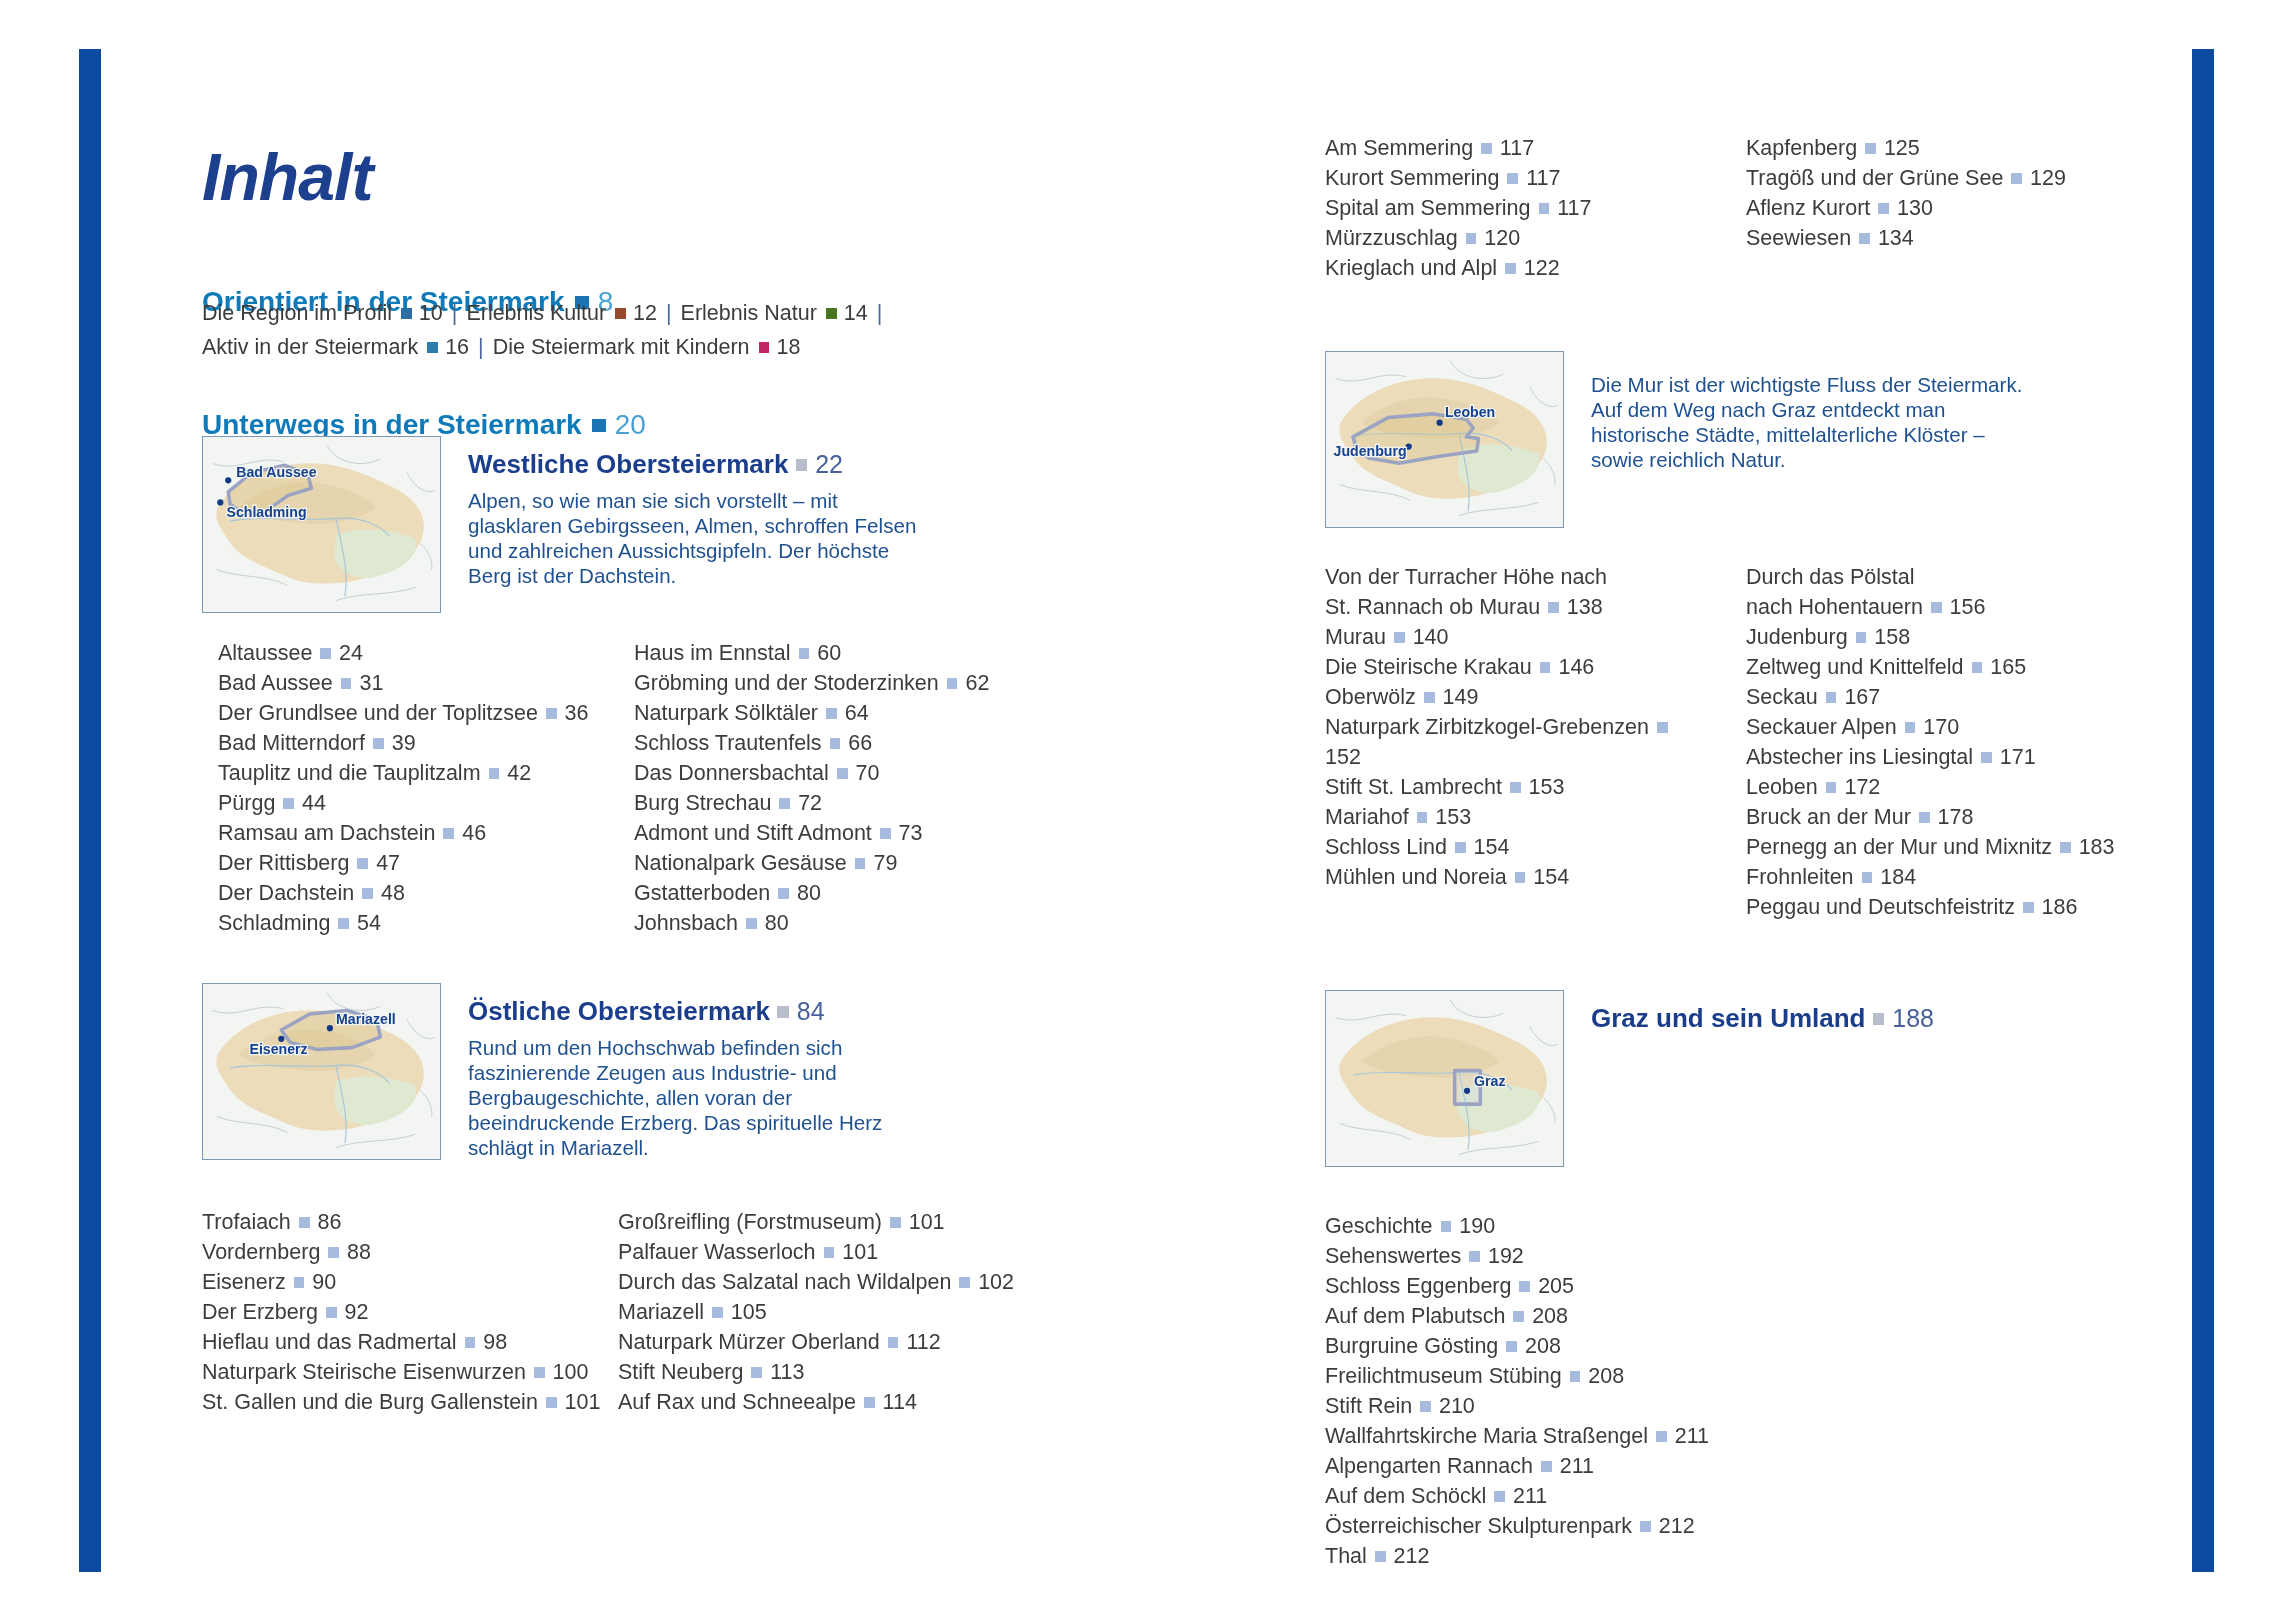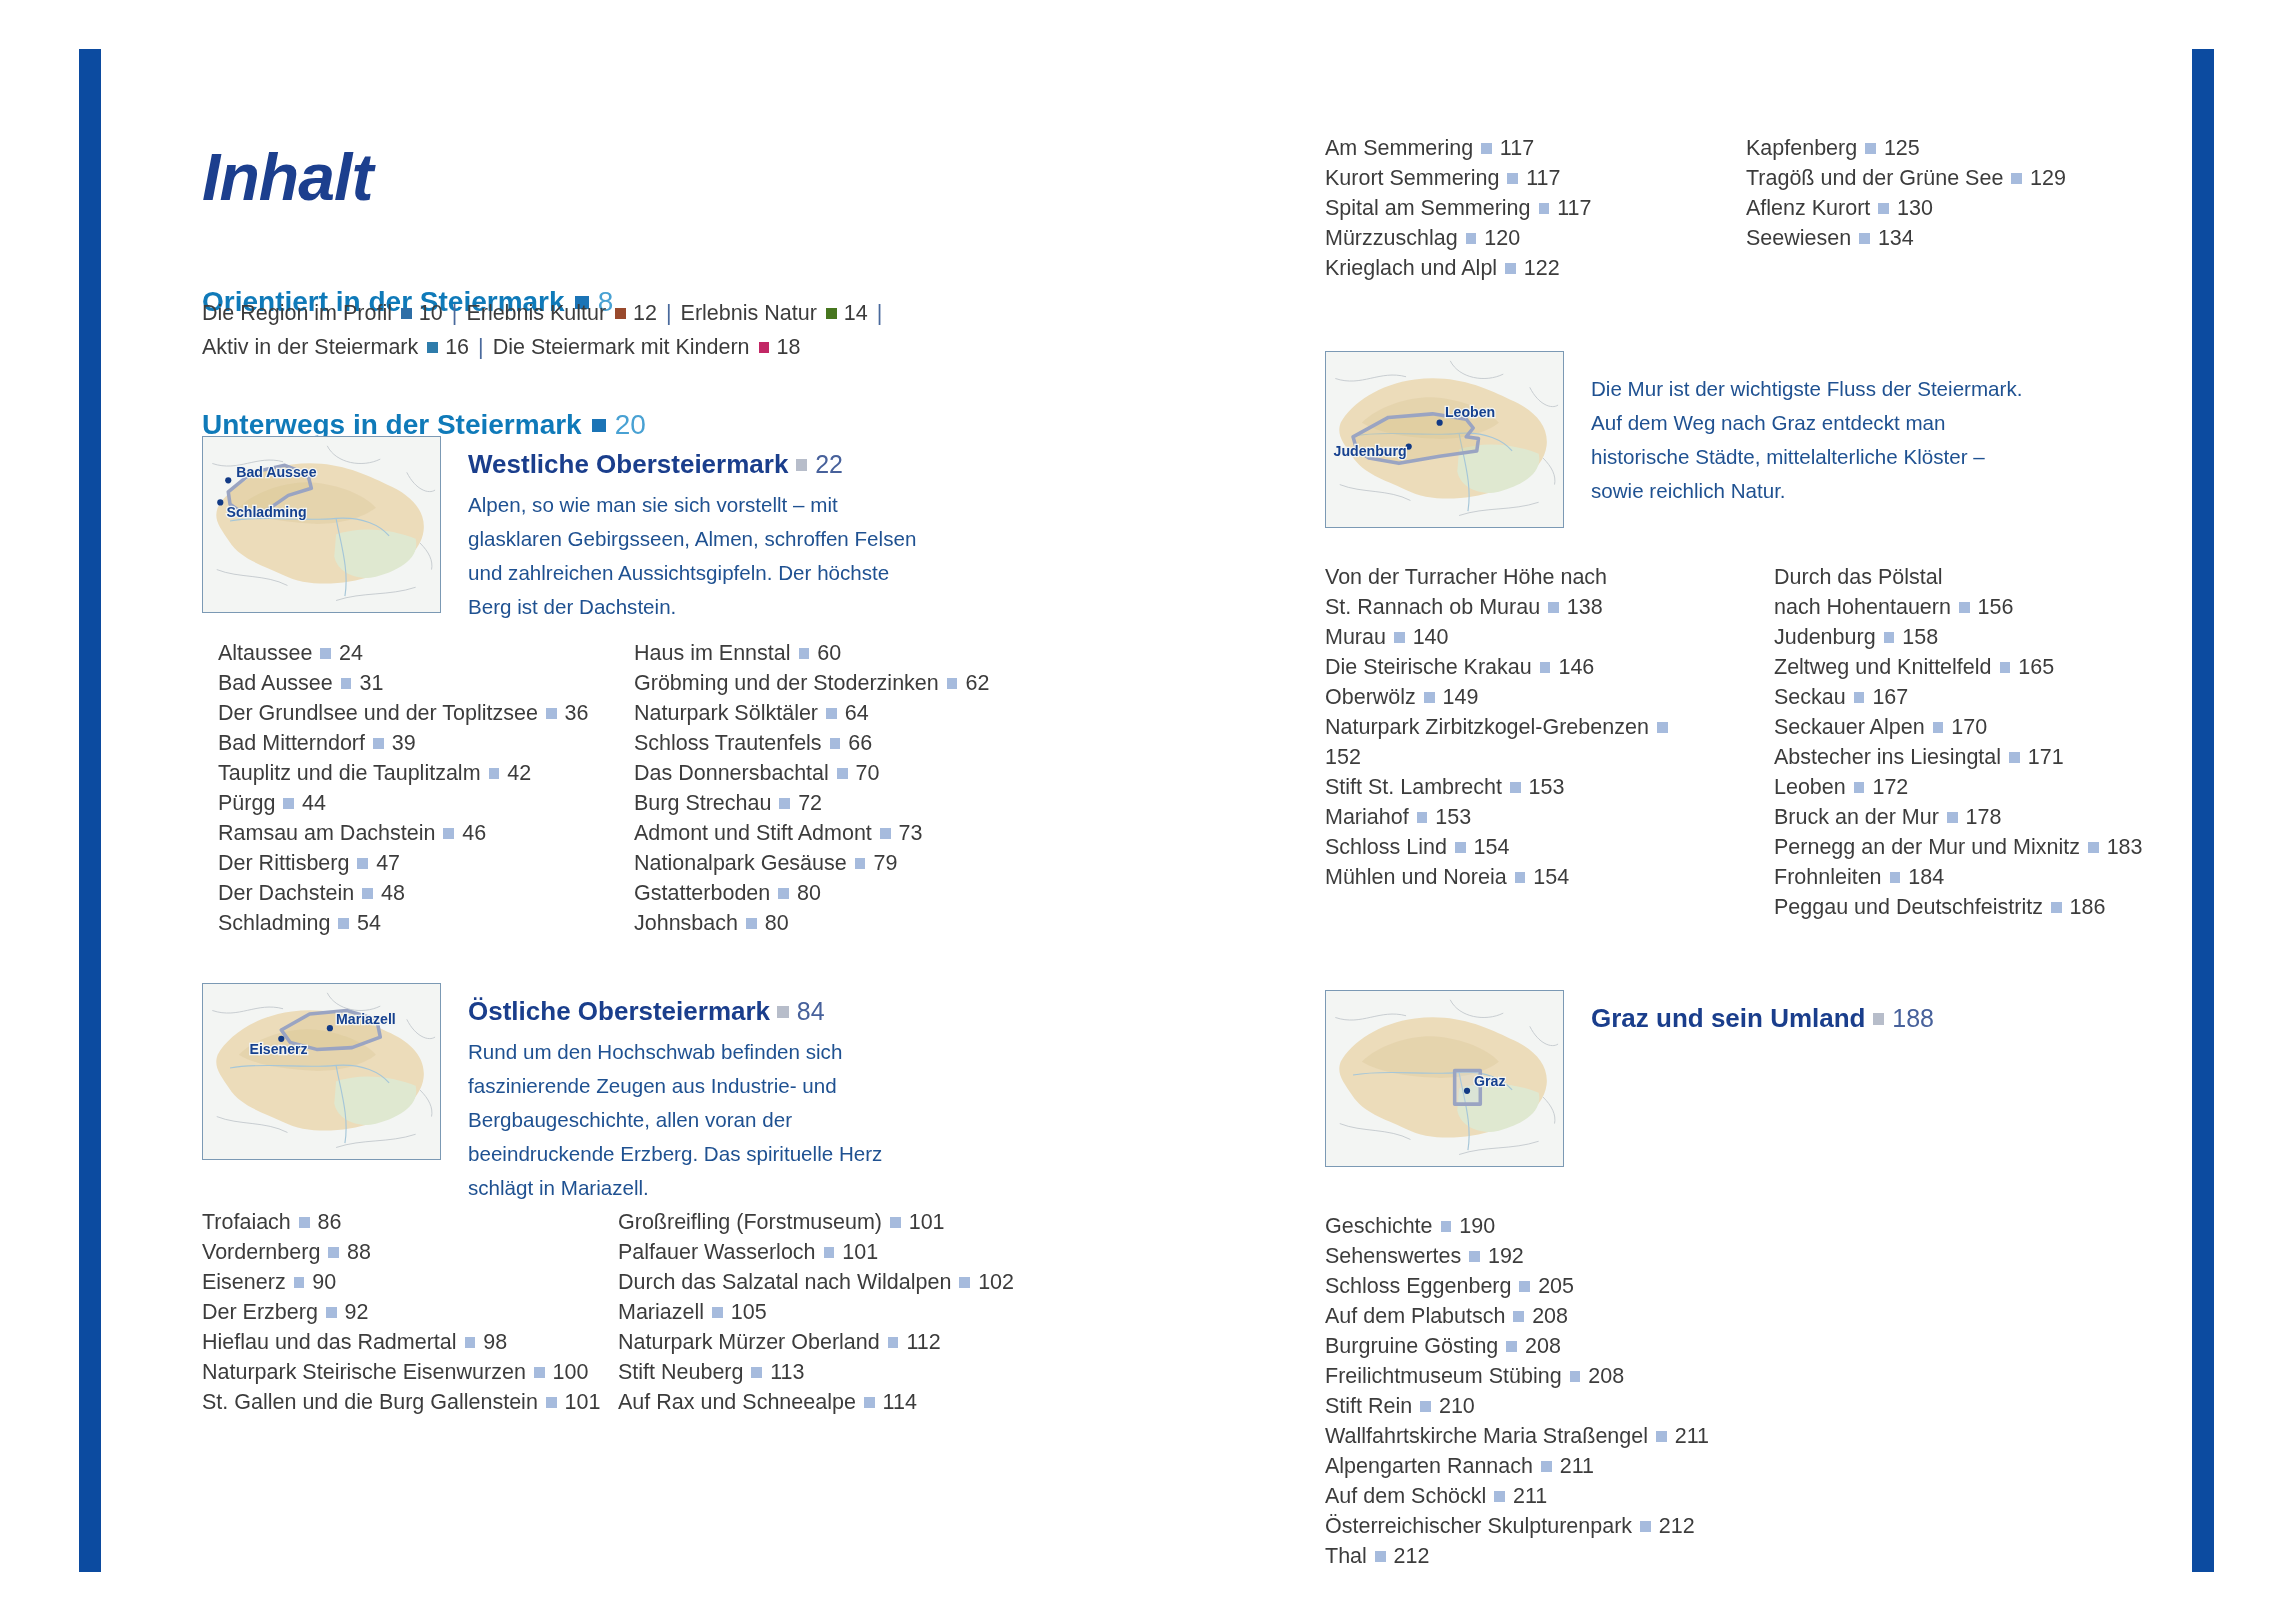--- a/index.html
+++ b/index.html
@@ -36,21 +36,21 @@
   .m-river{stroke:#a5c6d8;fill:none;stroke-width:1.3;}
   .m-region{stroke:#9aa4c2;stroke-width:4;stroke-linejoin:round;fill:rgba(214,194,138,0.30);}
   .m-region.box{fill:rgba(205,214,232,0.25);}
   .m-dot{fill:#123a85;}
   .m-label{font-family:"Liberation Sans",sans-serif;font-size:16px;font-weight:bold;fill:#16418f;stroke:#f3f5f3;stroke-width:3px;paint-order:stroke;}
 
   .region-text{position:absolute;left:266px;top:12.5px;width:502px;}
   .region-head{font-size:26px;font-weight:bold;color:#1a3e8c;white-space:nowrap;}
   .head-sq{width:11.6px;height:11.6px;background:#b7bdca;margin:0 8px 0 7.2px;vertical-align:1.8px;}
   .region-page{color:#47619b;font-weight:normal;font-size:25px;}
-  .region-desc{margin:8px 0 0 0;font-size:20.6px;line-height:34px;color:#1f5191;width:452px;}
+  .region-desc{margin:8px 0 0 0;font-size:20.6px;line-height:25px;color:#1f5191;width:452px;}
 
   .toc-list{position:absolute;display:flex;}
   .toc-col{flex:none;}
   .toc-row{font-size:21.5px;color:#3c3c3c;line-height:30px;white-space:nowrap;}
   .list-sq{background:#a6bbdd;margin:0 8px 0 8px;}
   .toc-page{color:#3c3c3c;}
 </style>
 </head>
 <body>
 
@@ -198,21 +198,21 @@
       <text class="m-label" x="134" y="73">Leoben</text>
       <circle class="m-dot" cx="93" cy="107" r="3.5"></circle>
       <text class="m-label" x="8" y="118">Judenburg</text>
     </svg>
   </div>
   <div class="region-text">
     <p class="region-desc">Die Mur ist der wichtigste Fluss der Steiermark. Auf dem Weg nach Graz entdeckt man historische Städte, mittelalterliche Klöster – sowie reichlich Natur.</p>
   </div>
 </div>
 
-<div class="toc-list" style="left:1325px;top:562px;gap:28px;">
+<div class="toc-list" style="left:1325px;top:562px;">
   <div class="toc-col" style="width:421px;">
       <div class="toc-row"><span class="toc-label">Von der Turracher Höhe nach</span></div>
       <div class="toc-row"><span class="toc-label">St. Rannach ob Murau</span><span class="sq list-sq"></span><span class="toc-page">138</span></div>
       <div class="toc-row"><span class="toc-label">Murau</span><span class="sq list-sq"></span><span class="toc-page">140</span></div>
       <div class="toc-row"><span class="toc-label">Die Steirische Krakau</span><span class="sq list-sq"></span><span class="toc-page">146</span></div>
       <div class="toc-row"><span class="toc-label">Oberwölz</span><span class="sq list-sq"></span><span class="toc-page">149</span></div>
       <div class="toc-row"><span class="toc-label">Naturpark Zirbitzkogel-Grebenzen</span><span class="sq list-sq"></span></div>
       <div class="toc-row"><span class="toc-label">152</span></div>
       <div class="toc-row"><span class="toc-label">Stift St. Lambrecht</span><span class="sq list-sq"></span><span class="toc-page">153</span></div>
       <div class="toc-row"><span class="toc-label">Mariahof</span><span class="sq list-sq"></span><span class="toc-page">153</span></div>

